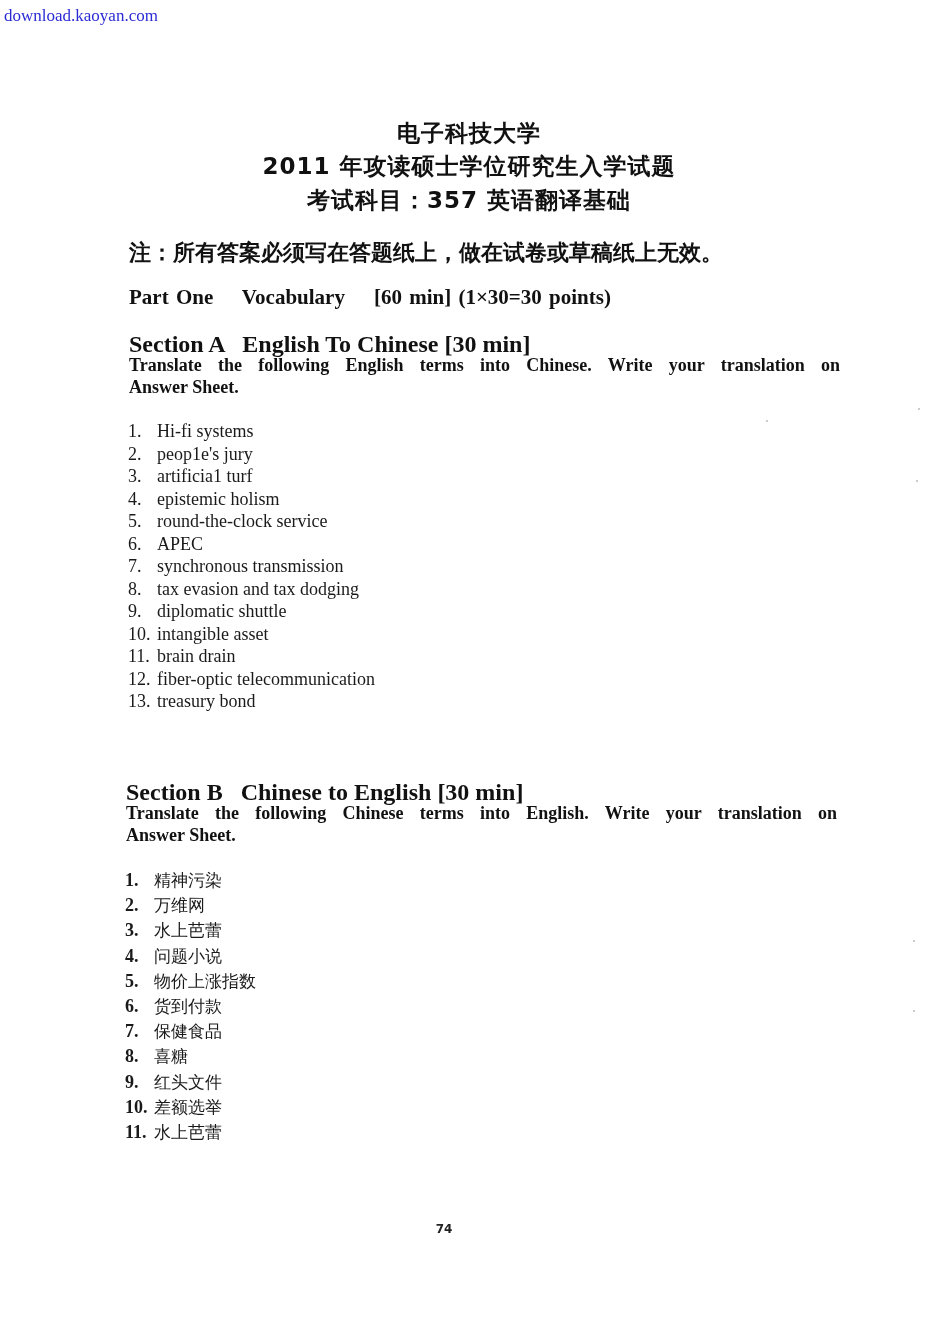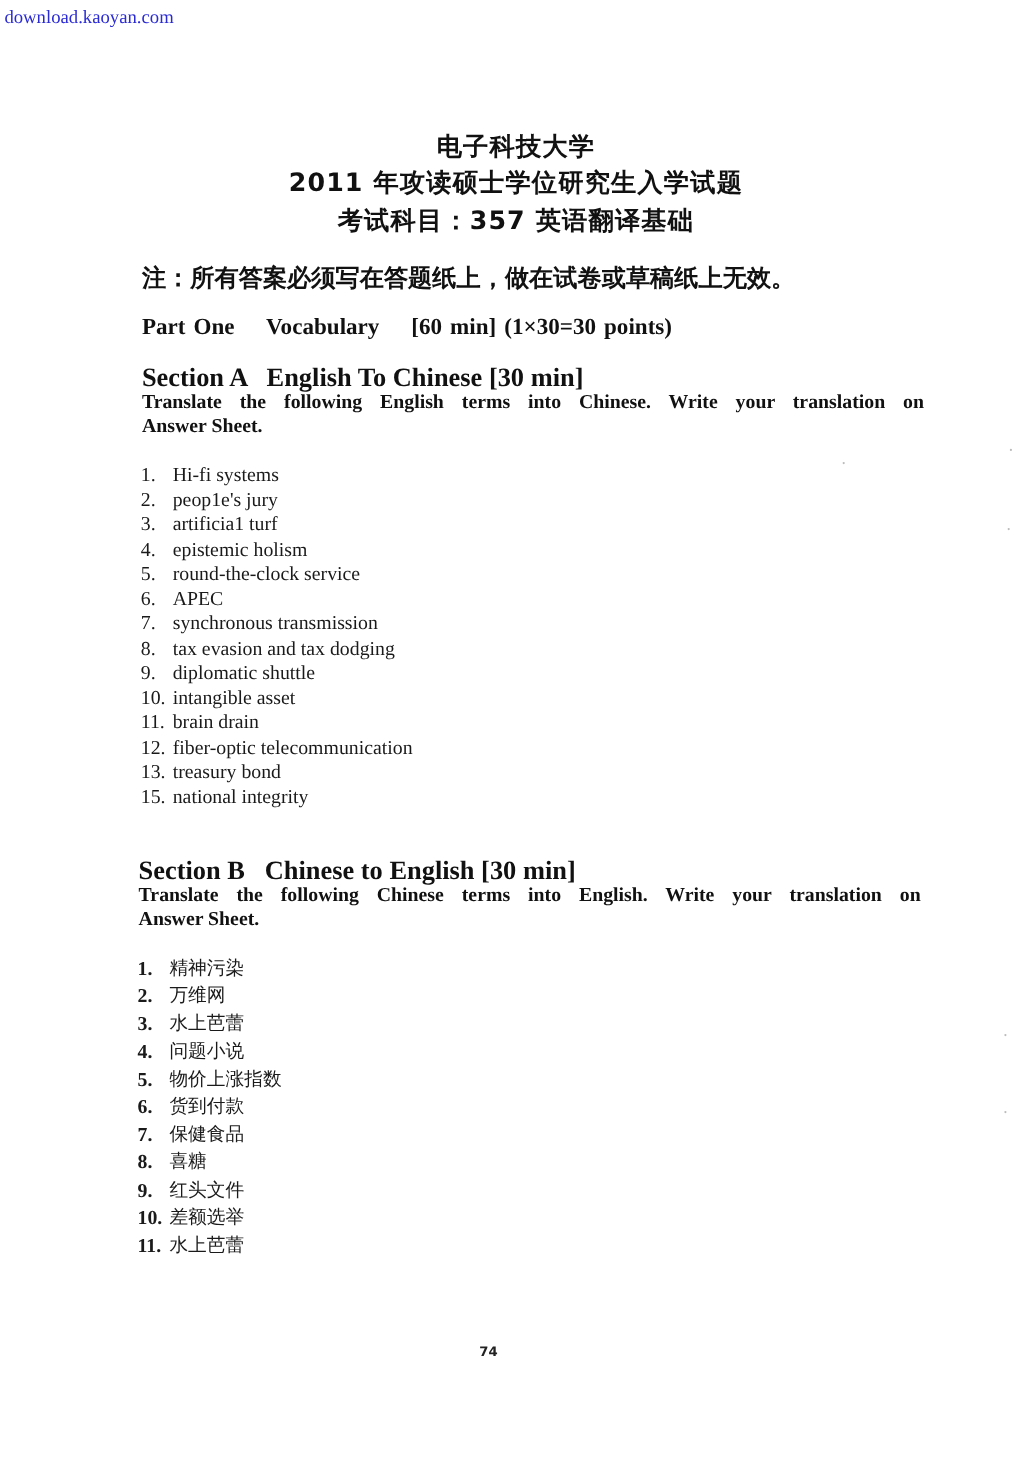--- a/index.html
+++ b/index.html
@@ -105,24 +105,20 @@
       <span>brain drain</span>
     </li>
   <li>
       <span class="num">12.</span>
       <span>fiber-optic telecommunication</span>
     </li>
   <li>
       <span class="num">13.</span>
       <span>treasury bond</span>
     </li>
-  <li>
-      <span class="num">15.</span>
-      <span>national integrity</span>
-    </li>
 </ul>
 
 <div class="section-heading" style="left:126px; top:779px;">Section B   Chinese to English [30 min]</div>
 <div class="instruction" style="left:126px; top:802px; text-align-last:justify;">Translate the following Chinese terms into English. Write your translation on</div>
 <div class="instruction" style="left:126px; top:824px;">Answer Sheet.</div>
 
 <ul class="list zh" style="left:125px; top:868px;">
   <li>
       <span class="num">1.</span>
       <span class="term">精神污染</span>

